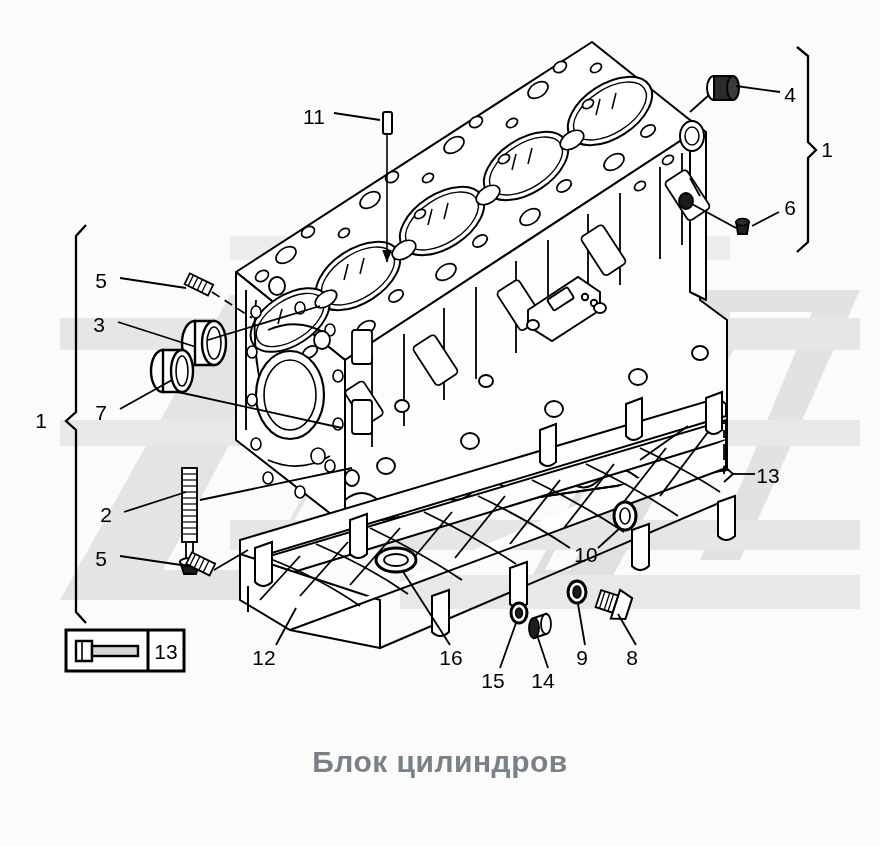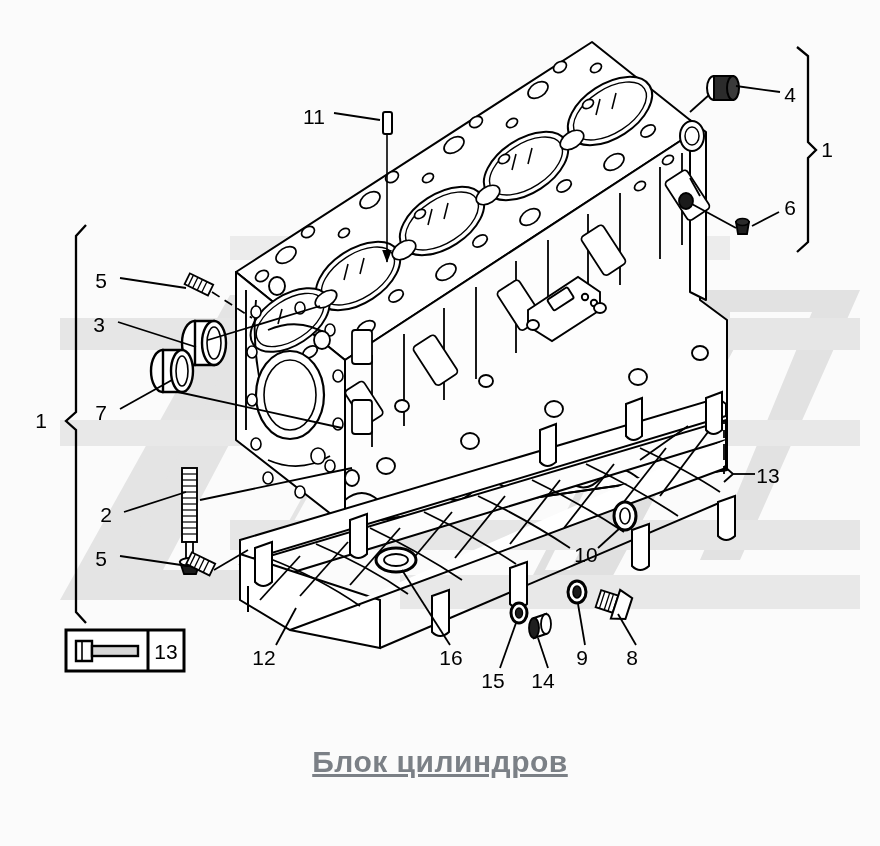--- a/index.html
+++ b/index.html
@@ -45,21 +45,20 @@
     position: absolute;
     left: 0;
     top: 745px;
     width: 880px;
     text-align: center;
     font-family: "Liberation Sans", sans-serif;
     font-size: 30px;
     font-weight: bold;
     color: #7b8086;
     letter-spacing: 0.5px;
-    text-decoration: underline;
   }
 </style>
 </head>
 <body>
 
 <div id="page">
 
   <svg id="diagram-svg" viewBox="0 0 880 846">
     <defs>
       <marker id="arrowEnd" markerWidth="9" markerHeight="9" refX="7.5" refY="3" orient="auto">

